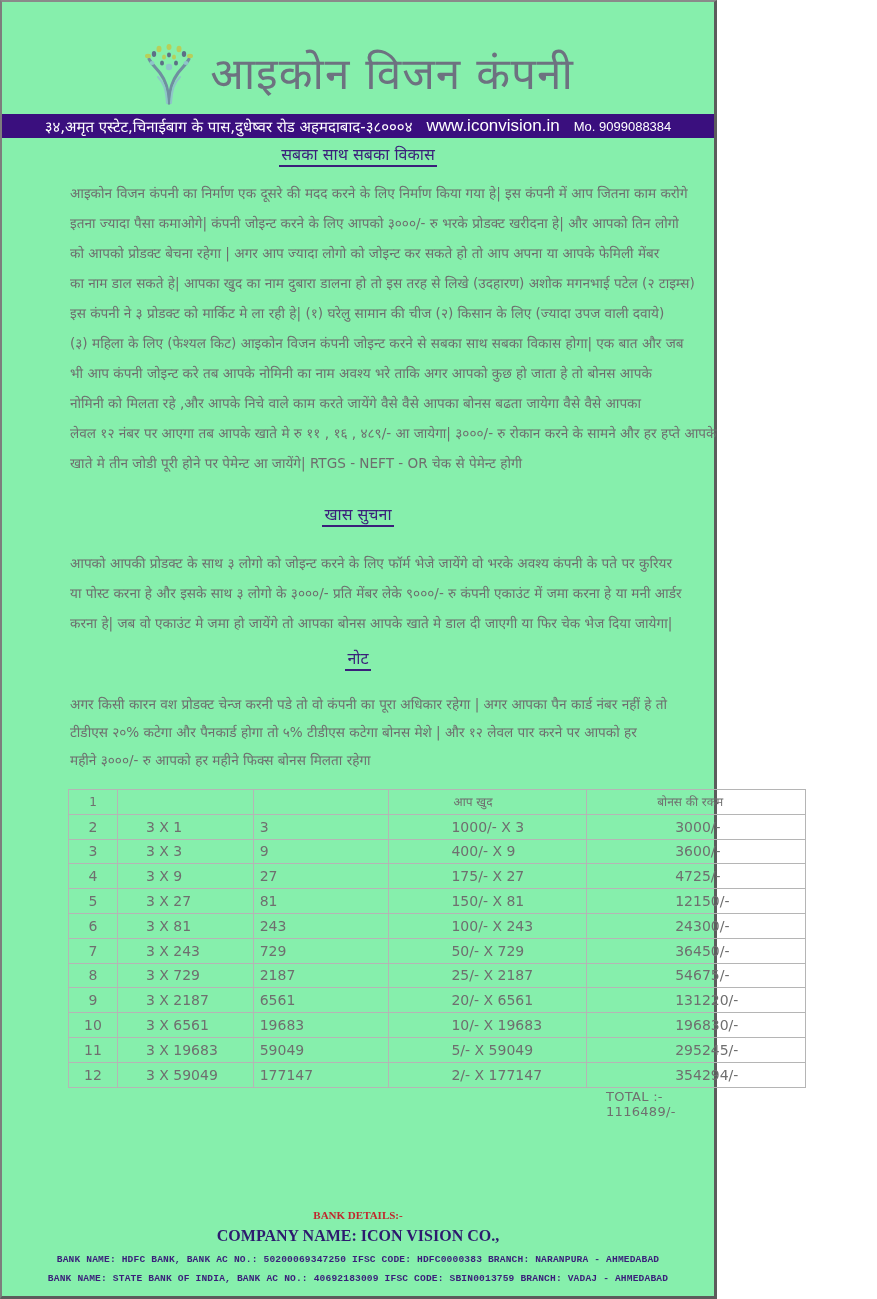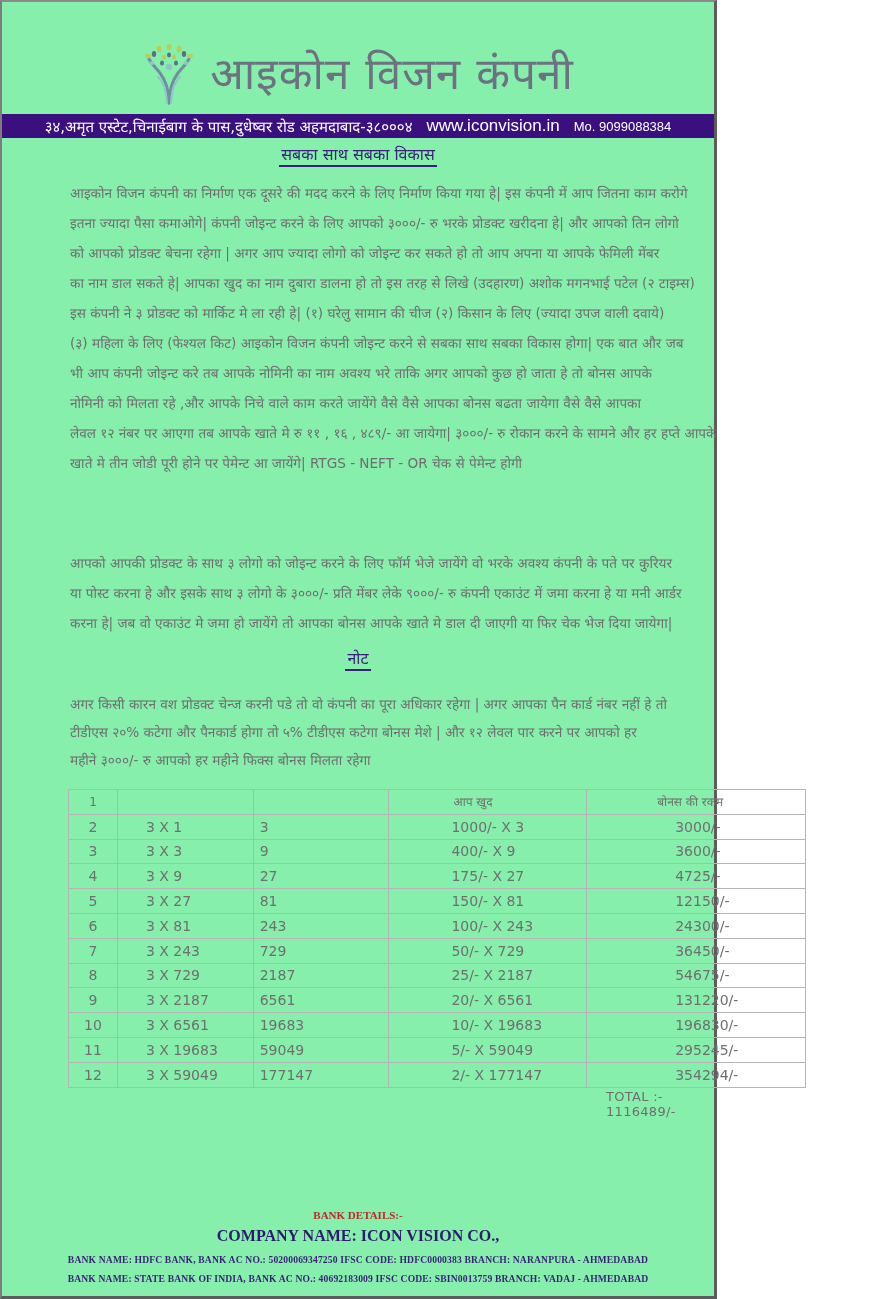--- a/index.html
+++ b/index.html
@@ -68,21 +68,21 @@
     .bank-title {
       position: absolute; top: 1207px; width: 100%; text-align: center;
       font-family: "Liberation Serif", serif; font-weight: bold; font-size: 11px; color: #c0272d;
     }
     .company-name {
       position: absolute; top: 1225px; width: 100%; text-align: center;
       font-family: "Liberation Serif", serif; font-weight: bold; font-size: 16px; color: #2d1b6e;
     }
     .bank-line {
       position: absolute; left: 0; width: 100%; text-align: center;
-      font-family: Liberation Serif, serif; font-weight: bold; font-size: 9.6px; color: #3a1f7a;
+      font-family: Liberation Mono, monospace; font-weight: bold; font-size: 9.6px; color: #3a1f7a;
       letter-spacing: 0.15px; white-space: nowrap;
     }
   </style>
 </head>
 <body>
 
 <div class="page">
 
   <div class="logo-row">
     <svg class="logo-icon" viewBox="0 0 54 62">
@@ -132,20 +132,23 @@
     <div>को  आपको  प्रोडक्ट  बेचना  रहेगा | अगर आप ज्यादा लोगो को जोइन्ट कर सकते हो तो आप अपना या आपके फेमिली मेंबर</div>
     <div>का नाम डाल सकते हे| आपका खुद का नाम दुबारा डालना हो तो इस तरह से लिखे (उदहारण) अशोक मगनभाई पटेल (२ टाइम्स)</div>
     <div>इस कंपनी ने ३ प्रोडक्ट को मार्किट  मे  ला  रही हे| (१) घरेलु सामान की चीज (२) किसान के लिए (ज्यादा  उपज  वाली दवाये)</div>
     <div>(३) महिला के लिए (फेश्यल किट) आइकोन विजन कंपनी जोइन्ट करने से सबका साथ सबका विकास होगा| एक बात और जब</div>
     <div>भी आप कंपनी जोइन्ट करे तब आपके नोमिनी का नाम अवश्य भरे ताकि अगर आपको कुछ हो जाता हे तो  बोनस  आपके</div>
     <div>नोमिनी को मिलता रहे ,और आपके निचे वाले काम करते जायेंगे वैसे वैसे आपका बोनस बढता जायेगा वैसे वैसे आपका</div>
     <div>लेवल १२  नंबर पर आएगा तब आपके खाते मे रु ११ , १६ , ४८९/- आ जायेगा| ३०००/- रु रोकान करने के सामने और हर हप्ते आपके</div>
     <div>खाते मे तीन जोडी पूरी होने पर पेमेन्ट आ जायेंगे| RTGS - NEFT - OR चेक से पेमेन्ट होगी</div>
   </div>
 
+  <div class="section-heading" style="top:503px;">
+    <span>खास सुचना</span>
+  </div>
   <div class="para" style="top:546px;">
     <div>आपको आपकी प्रोडक्ट के साथ ३ लोगो को जोइन्ट करने के लिए फॉर्म भेजे जायेंगे वो भरके अवश्य कंपनी के पते पर कुरियर</div>
     <div>या  पोस्ट करना हे और इसके साथ ३ लोगो के ३०००/- प्रति मेंबर लेके  ९०००/- रु कंपनी एकाउंट में जमा करना हे या मनी आर्डर</div>
     <div>करना हे| जब वो  एकाउंट मे जमा हो जायेंगे तो आपका बोनस आपके खाते मे डाल दी जाएगी या फिर चेक भेज दिया जायेगा|</div>
   </div>
 
   <div class="section-heading" style="top:647px;">
     <span>नोट</span>
   </div>
   <div class="para" style="top:688px; line-height:28px;">

